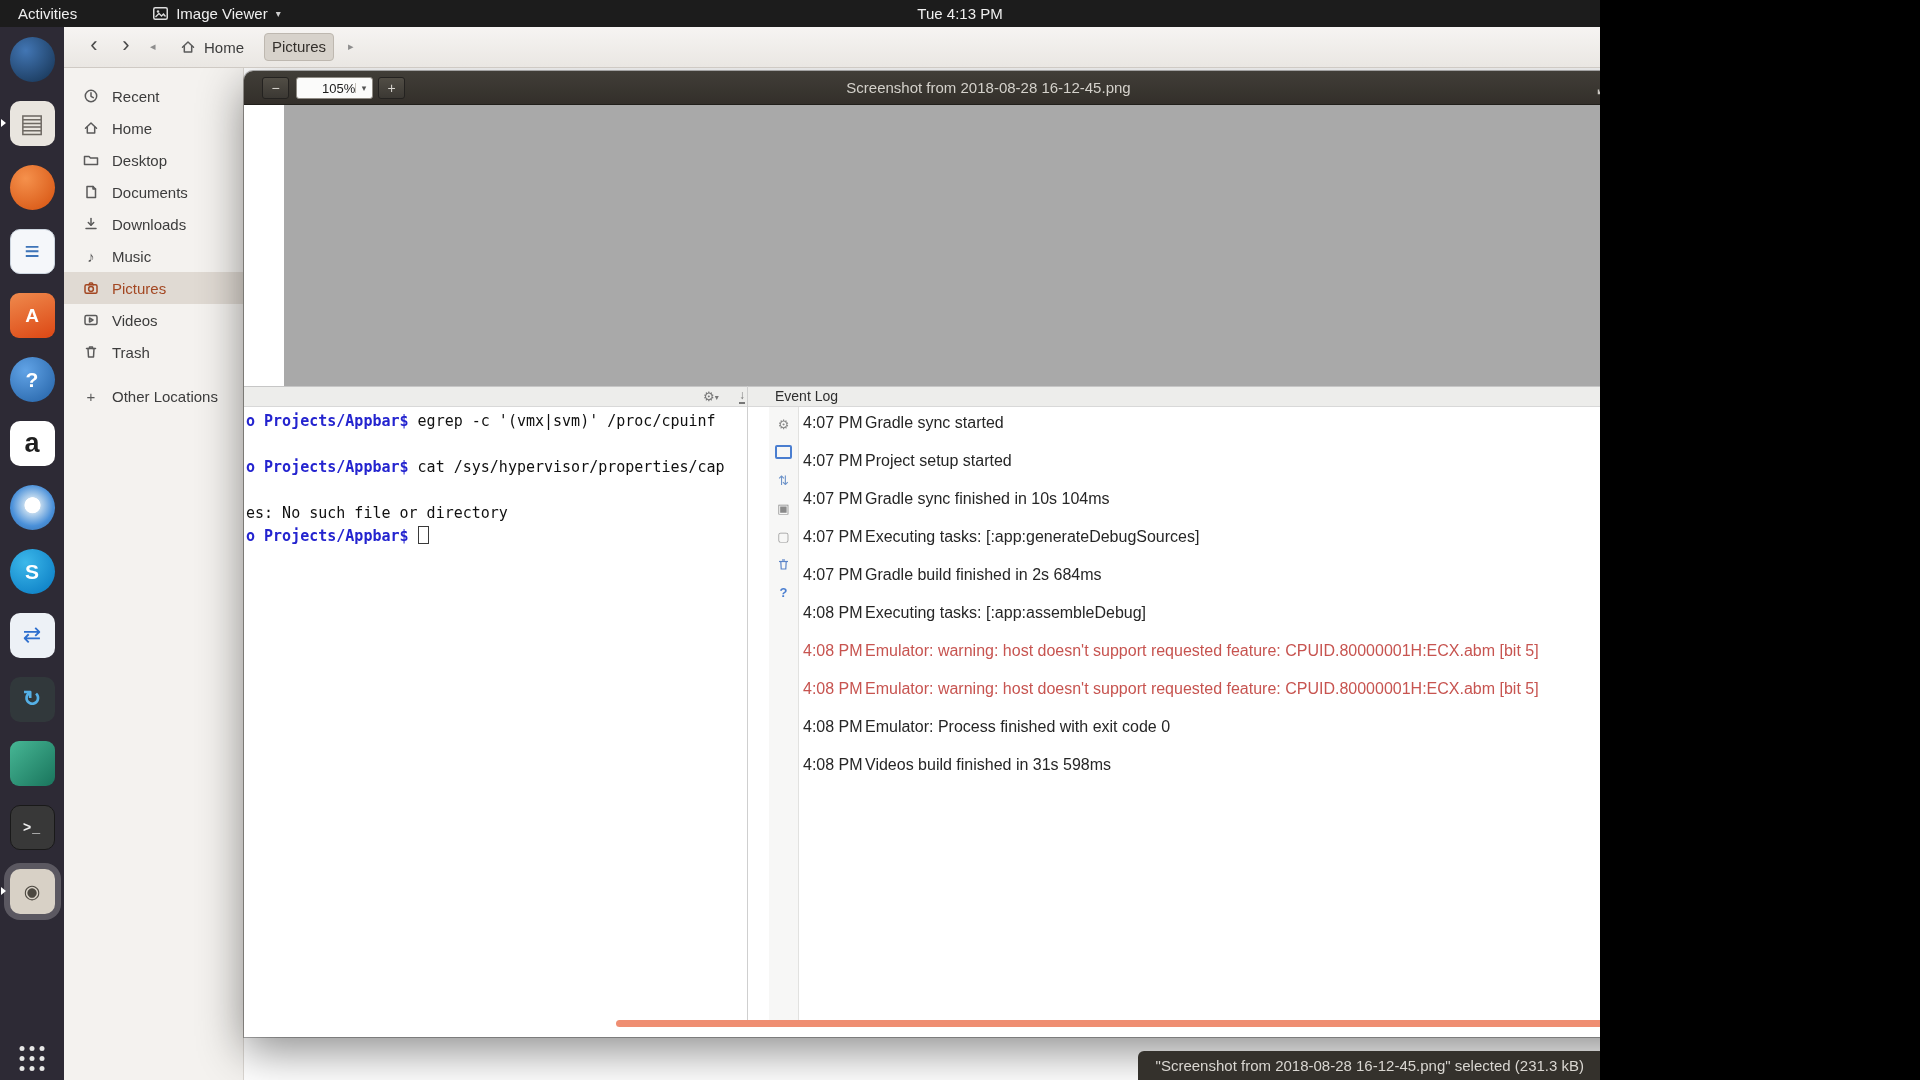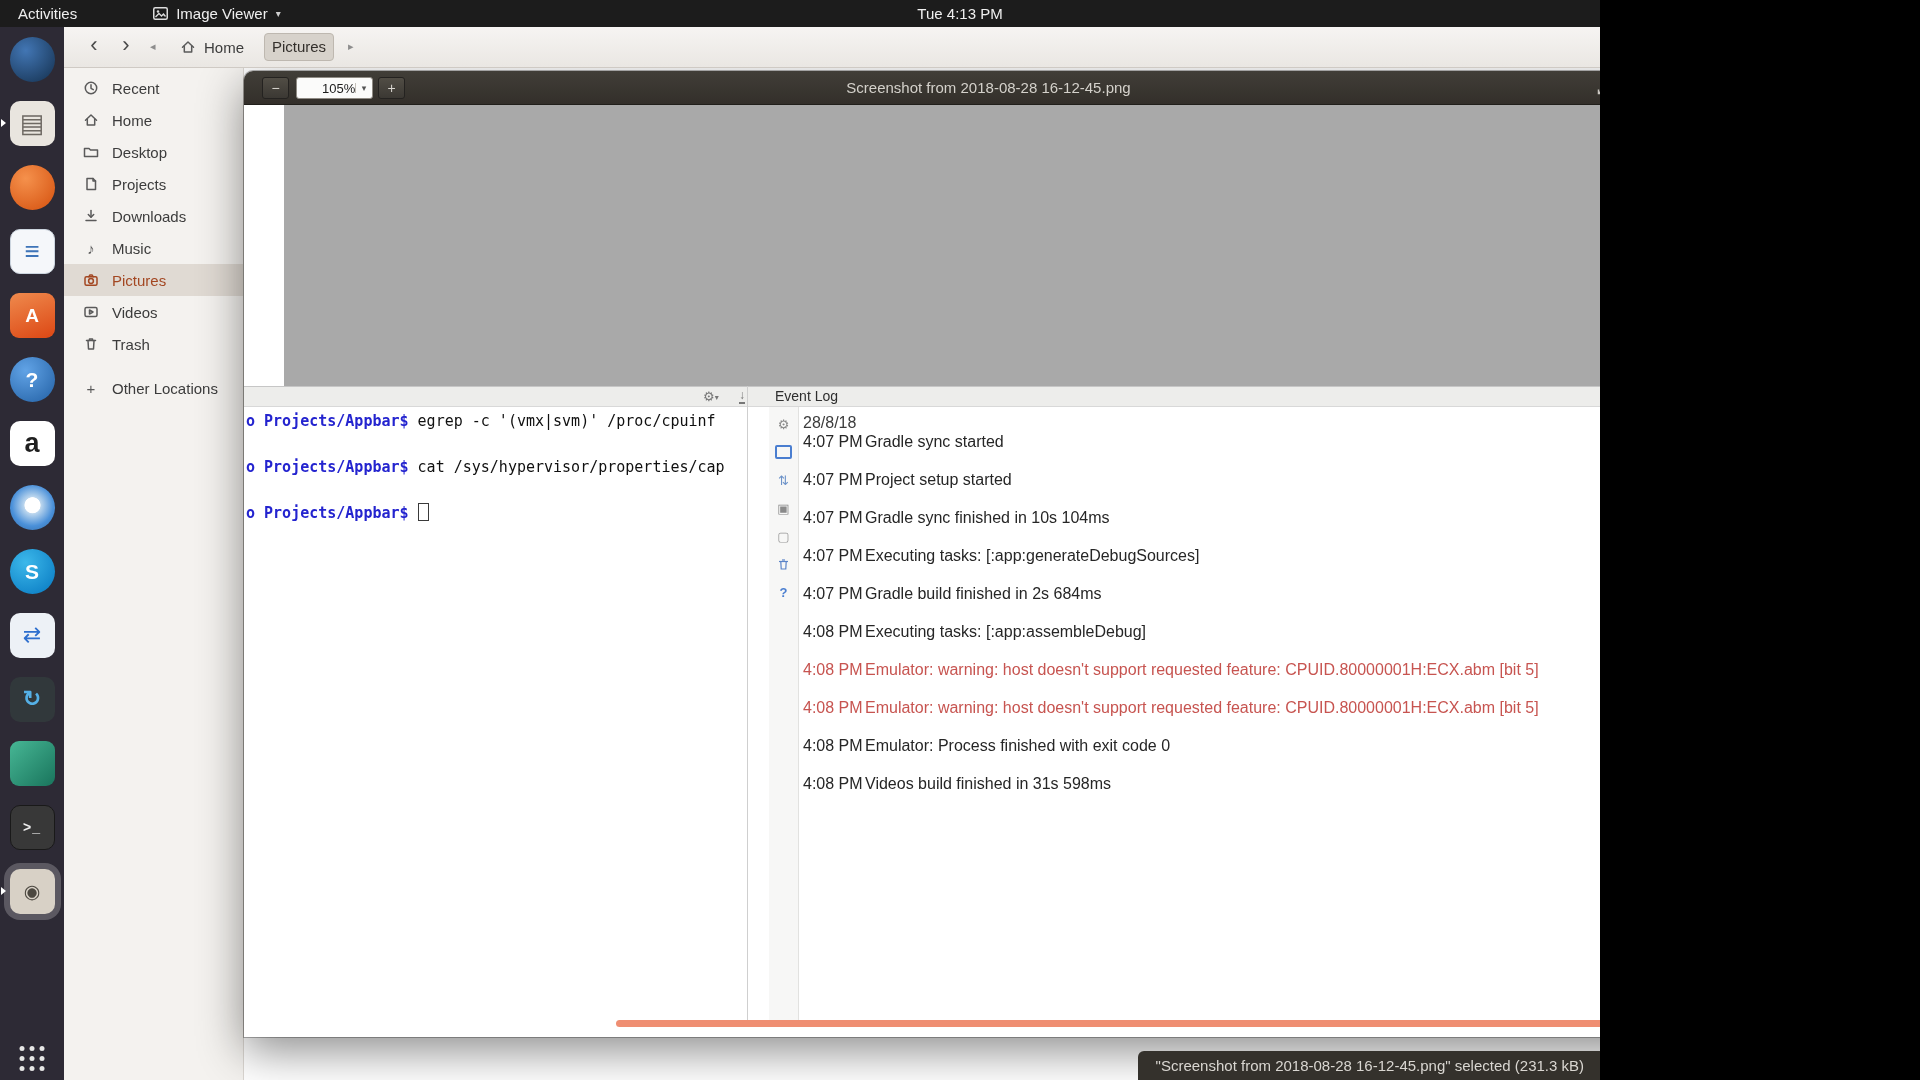--- a/index.html
+++ b/index.html
@@ -46,21 +46,21 @@
                  font-size:15px;color:#332f2b}
   .tb-search{position:absolute;top:15px}
   .grid-ic{position:absolute;top:16px;width:16px;display:grid;grid-template-columns:6px 6px;gap:2px}
   .grid-ic i{width:6px;height:6px;border:1.5px solid #474747;box-sizing:border-box;display:block}
   .burger-ic{position:absolute;top:17px;width:16px}
   .burger-ic i{height:2px;background:#474747;margin-bottom:3px;display:block}
   .wcf{position:absolute;top:9px;width:19px;height:19px;border-radius:50%;background:#d5d0c9;
        border:1px solid #b9b3ab;color:#625c54;text-align:center;line-height:17px;font-size:11px;box-sizing:border-box}
 
   .fsidebar{position:absolute;left:64px;top:67px;width:180px;height:1013px;background:#f4f2ef;
-            border-right:1px solid #dbd7d2;z-index:20;padding-top:5px;box-sizing:border-box}
+            border-right:1px solid #dbd7d2;z-index:20;padding-top:13px;box-sizing:border-box}
   .sb-item{height:32px;display:flex;align-items:center;gap:13px;padding-left:19px;font-size:15px;color:#3c3c3c}
   .sb-item.selected{background:#e0dad3}
   .sb-item.selected .sb-label{color:#a34722}
   .sb-item.other{margin-top:12px}
   .sb-ic{width:16px;display:flex;justify-content:center}
   .sb-glyph{width:16px;text-align:center;font-size:15px;color:#5a5a5a}
   .st{stroke:#5a5a5a;fill:none;stroke-width:1.5;stroke-linecap:round;stroke-linejoin:round}
   .sb-item.selected .st{stroke:#a34722}
 
   .fstatus{position:absolute;right:0;top:1051px;height:29px;background:#34312c;color:#d9d6d1;
@@ -328,21 +328,21 @@
       <svg class="sb-ic" width="16" height="16">
           <path class="st" d="M1.5 4.5 H6 L7.5 6 H14.5 V12.5 H1.5 Z"></path>
         </svg>
       <span class="sb-label">Desktop</span>
     </div>
     <div class="sb-item">
       <svg class="sb-ic" width="16" height="16">
           <path class="st" d="M4 2.5 H10 L12.5 5 V13.5 H4 Z"></path>
           <path class="st" d="M10 2.5 V5 H12.5"></path>
         </svg>
-      <span class="sb-label">Projects</span>
+      <span class="sb-label">Documents</span>
     </div>
     <div class="sb-item">
       <svg class="sb-ic" width="16" height="16">
           <path class="st" d="M8 2.5 V9"></path>
           <path class="st" d="M5.3 6.5 L8 9.3 L10.7 6.5"></path>
           <path class="st" d="M3 12.5 H13"></path>
         </svg>
       <span class="sb-label">Downloads</span>
     </div>
     <div class="sb-item">
@@ -424,20 +424,21 @@
         <div>
 
             <div class="term-line"><span class="term-prompt">o Projects/Appbar$</span><span class="term-cmd"> egrep -c '(vmx|svm)' /proc/cpuinf</span></div>
 
             <div class="term-line"><span class="term-prompt"></span><span class="term-cmd"></span></div>
 
             <div class="term-line"><span class="term-prompt">o Projects/Appbar$</span><span class="term-cmd"> cat /sys/hypervisor/properties/cap</span></div>
 
             <div class="term-line"><span class="term-prompt"></span><span class="term-cmd"></span></div>
 
+            <div class="term-line"><span class="term-prompt"></span><span class="term-cmd">es: No such file or directory</span></div>
 
             <div class="term-line"><span class="term-prompt">o Projects/Appbar$</span><span class="term-cmd"> </span><span class="term-cursor" data-show="true"></span></div>
           </div>
       </div>
 
       <div class="vline" style="left:503px"></div>
 
       <div class="evt-strip">
         <span class="ei" style="color:#8a8a8a;font-size:13px">⚙</span>
         <span class="ei">
@@ -452,21 +453,20 @@
                 <path d="M2 3.5 H11"></path>
                 <path d="M3.8 3.5 L4.2 11 H8.8 L9.2 3.5"></path>
                 <path d="M5 2 H8"></path>
               </g>
             </svg>
           </span>
         <span class="ei" style="color:#4a7ed0;font-size:13px;font-weight:bold">?</span>
       </div>
 
       <div class="evt-content">
-        <div class="evt-date">28/8/18</div>
         <div>
 
             <div class="evt-row"><span class="evt-time">4:07 PM</span><span class="evt-text">Gradle sync started</span></div>
 
             <div class="evt-row"><span class="evt-time">4:07 PM</span><span class="evt-text">Project setup started</span></div>
 
             <div class="evt-row"><span class="evt-time">4:07 PM</span><span class="evt-text">Gradle sync finished in 10s 104ms</span></div>
 
             <div class="evt-row"><span class="evt-time">4:07 PM</span><span class="evt-text">Executing tasks: [:app:generateDebugSources]</span></div>
 

